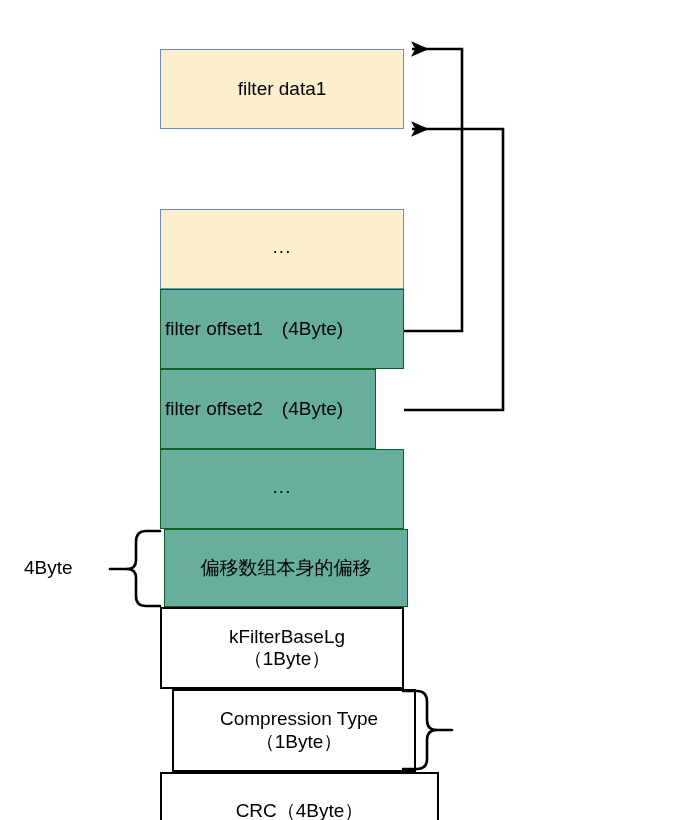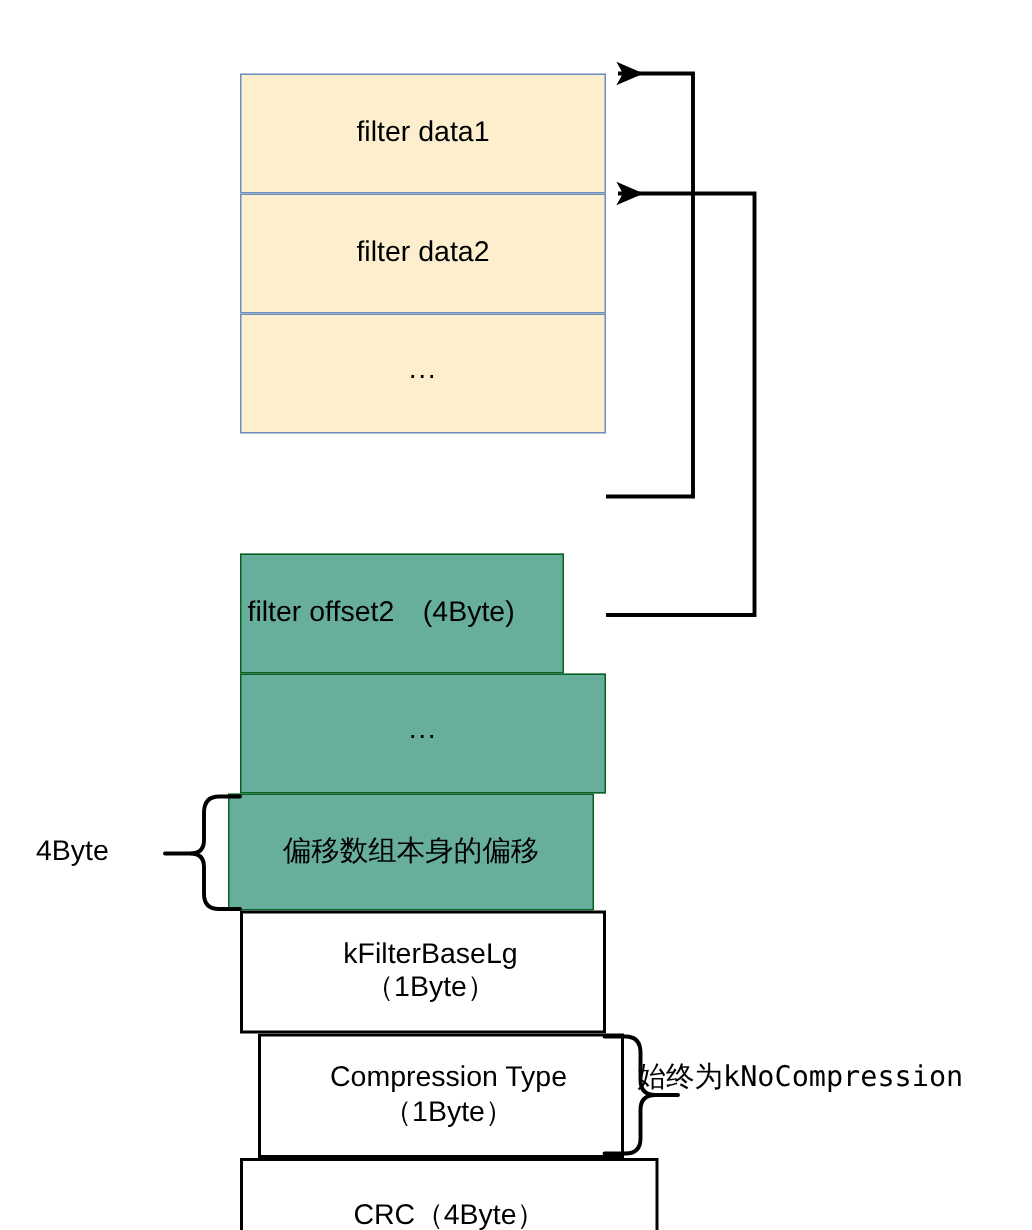--- a/index.html
+++ b/index.html
@@ -93,38 +93,38 @@
 </style>
 </head>
 <body>
 
 <div id="diagram-root">
 
   <div class="cell cell-yellow" id="b-data1" style="left:160px; top:17px; width:244px; height:80px;">
     <span>filter data1</span>
   </div>
 
-  <div class="cell cell-yellow" id="b-data2" style="left:160px; top:97px; width:244px; height:80px;">
-    <span>filter data2</span>
-  </div>
 
   <div class="cell cell-yellow" id="b-data-more" style="left:160px; top:177px; width:244px; height:80px;">
     <span class="ellipsis-txt">...</span>
   </div>
 
+  <div class="cell cell-green offset-row" id="b-off1" style="left:160px; top:257px; width:244px; height:80px;">
+    <span>filter offset1　(4Byte)</span>
+  </div>
 
   <div class="cell cell-green offset-row" id="b-off2" style="left:160px; top:337px; width:216px; height:80px;">
     <span>filter offset2　(4Byte)</span>
   </div>
 
   <div class="cell cell-green" id="b-off-more" style="left:160px; top:417px; width:244px; height:80px;">
     <span class="ellipsis-txt">...</span>
   </div>
 
-  <div class="cell cell-green" id="b-off-array" style="left:152px; top:497px; width:244px; height:78px;">
+  <div class="cell cell-green" id="b-off-array" style="left:164px; top:497px; width:244px; height:78px;">
     <span>偏移数组本身的偏移</span>
   </div>
 
   <div class="cell cell-white two-line" id="b-baselg" style="left:160px; top:575px; width:244px; height:82px;">
     <span>kFilterBaseLg</span>
     <span>（1Byte）</span>
   </div>
 
   <div class="cell cell-white two-line" id="b-comp" style="left:172px; top:657px; width:244px; height:83px;">
     <span>Compression Type</span>
@@ -152,17 +152,14 @@
 
     <path d="M 403 659 L 417 659 Q 427 659 427 670 L 427 688 Q 427 698 437 698
              Q 427 698 427 708 L 427 727 Q 427 737 417 737 L 403 737" fill="none" stroke="#000000" stroke-width="2.6" stroke-linecap="round"></path>
     <path d="M 437 698 L 452 698" fill="none" stroke="#000000" stroke-width="2.6" stroke-linecap="round"></path>
   </svg>
 
   <div class="side-label" id="left-brace-label">
     <span>4Byte</span>
   </div>
 
-  <div class="side-label" id="right-brace-label">
-    <span>始终为kNoCompression</span>
-  </div>
 
 </div>
 
 </body></html>

